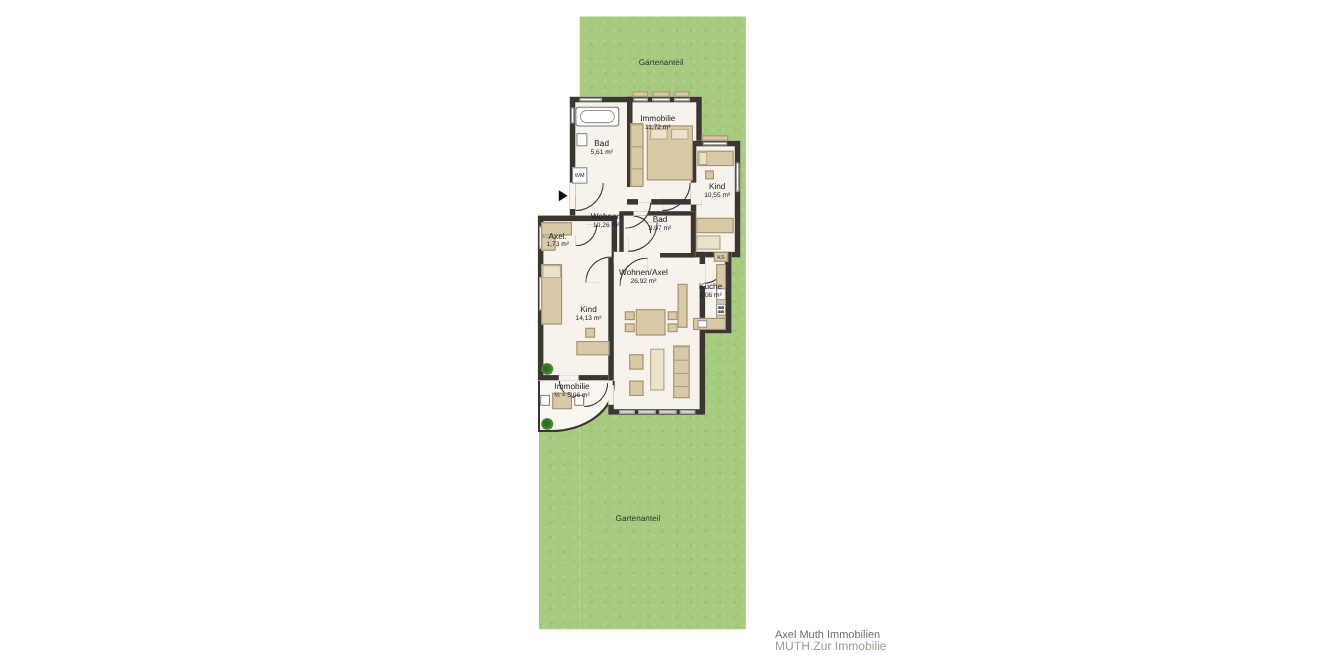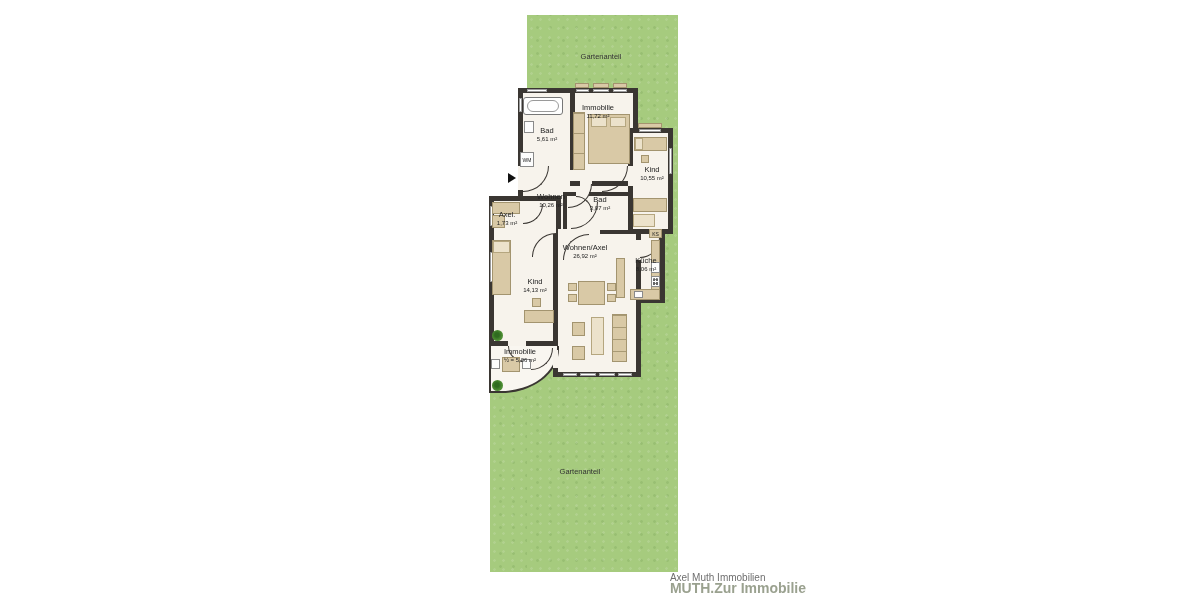--- a/index.html
+++ b/index.html
@@ -40,21 +40,21 @@
   .stove{background-image:
       radial-gradient(circle at 30% 30%, #666 1.2px, transparent 1.6px),
       radial-gradient(circle at 70% 30%, #666 1.2px, transparent 1.6px),
       radial-gradient(circle at 30% 72%, #666 1.2px, transparent 1.6px),
       radial-gradient(circle at 70% 72%, #666 1.2px, transparent 1.6px);}
   .tinytext{font-size:5px;color:#222;text-align:center;line-height:1.4;overflow:hidden;}
   .arrow{width:0;height:0;border-top:5px solid transparent;border-bottom:5px solid transparent;
          border-left:8px solid #111;}
   #footer{position:absolute;top:572px;right:394px;line-height:11px;}
   #footer .f1{font-size:10px;color:#6f6f6f;}
-  #footer .f2{font-size:14px;color:#9aa18f;font-weight:bold;}
+  #footer .f2{font-size:11px;color:#9aa18f;}
 </style>
 </head>
 <body>
 
 <div id="canvas">
 
   <div class="abs garden" style="left:527px;top:15px;width:151px;height:557px;"></div>
   <div class="abs garden" style="left:490px;top:385px;width:37px;height:187px;"></div>
 
   <div class="abs block" style="left:518px;top:88px;width:120px;height:146px;"></div>

